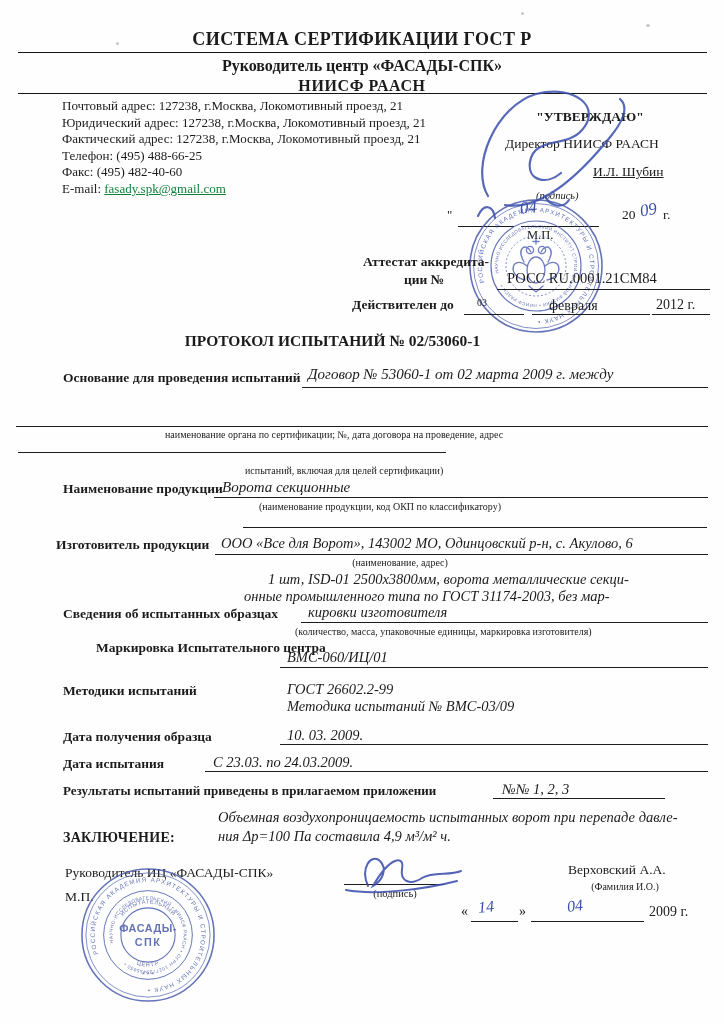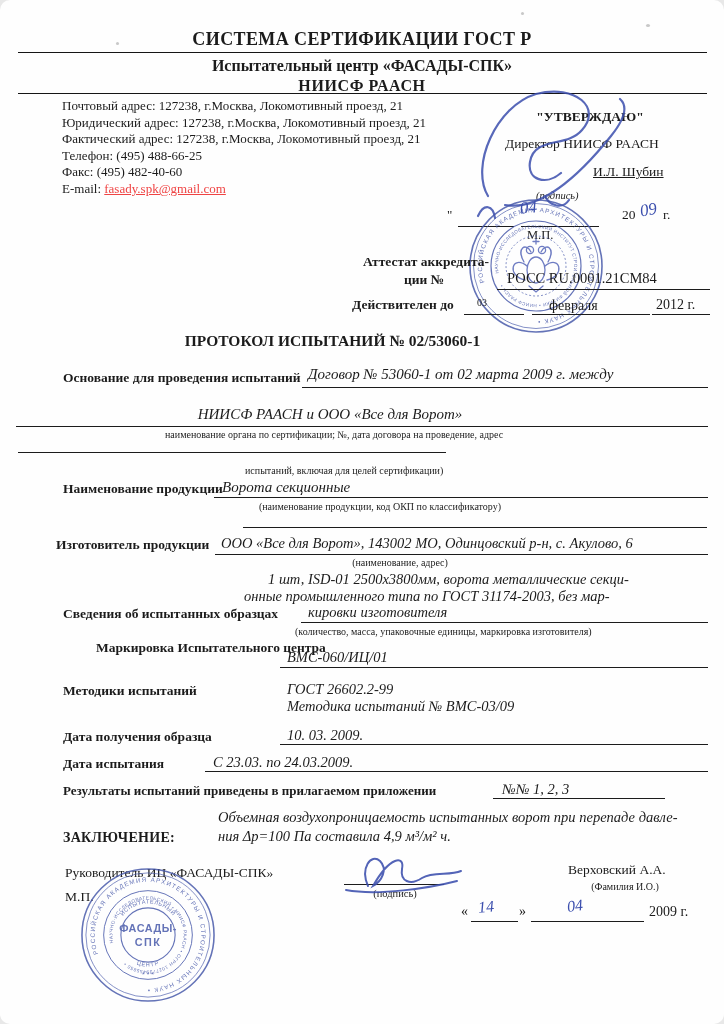--- a/index.html
+++ b/index.html
@@ -1,46 +1,46 @@
 <!DOCTYPE html>
 <html><head>
 <meta charset="utf-8">
 <style>
   html,body{margin:0;padding:0;background:#e8e8e8;}
   .page{position:relative;width:724px;height:1024px;background:#fefefe;margin:0 auto;
-        font-family:"Liberation Serif",serif;color:#1b1b1b;overflow:hidden;border-radius:10px;}
+        font-family:"Liberation Serif",serif;color:#1b1b1b;overflow:hidden;}
   .abs{position:absolute;white-space:nowrap;}
   .b{font-weight:bold;}
   .i{font-style:italic;}
   .ctr{text-align:center;}
   .lbl{font-weight:bold;font-size:13.5px;}
   .val{font-style:italic;font-size:14.5px;}
   .cap{font-size:10px;color:#222;}
   .bl{position:absolute;height:0;border-bottom:1.3px solid #1c1c1c;}
   .rule{position:absolute;height:0;border-bottom:1.7px solid #151515;}
   .hand{color:#3c4fae;font-style:italic;font-family:"Liberation Serif",serif;}
   .contacts{position:absolute;left:62px;top:98px;width:420px;font-size:13px;line-height:16.6px;}
-  .link{color:#ef4444;}
+  .link{color:#15803d;}
   .stamp{opacity:.82;}
   .stamp text{fill:#4355a8;font-family:"Liberation Sans",sans-serif;}
   .ink{stroke:#3c4fae;fill:none;stroke-linecap:round;}
   .speck{position:absolute;background:#9a9a9a;border-radius:50%;opacity:.55;}
 </style>
 </head>
 <body>
 
 <div class="page">
 
   <div class="speck" style="left:521px;top:12px;width:3px;height:3px;"></div>
   <div class="speck" style="left:646px;top:24px;width:4px;height:3px;"></div>
   <div class="speck" style="left:116px;top:42px;width:3px;height:3px;"></div>
 
   <div class="abs b ctr" style="left:0;width:724px;top:29px;font-size:18px;letter-spacing:.4px;">СИСТЕМА СЕРТИФИКАЦИИ ГОСТ Р</div>
   <div class="rule" style="left:18px;top:52px;width:689px;"></div>
-  <div class="abs b ctr" style="left:0;width:724px;top:57px;font-size:16px;">Испытательный центр «ФАСАДЫ-СПК»</div>
+  <div class="abs b ctr" style="left:0;width:724px;top:57px;font-size:16px;">Руководитель центр «ФАСАДЫ-СПК»</div>
   <div class="abs b ctr" style="left:0;width:724px;top:77px;font-size:16px;letter-spacing:.6px;">НИИСФ РААСН</div>
   <div class="rule" style="left:18px;top:93px;width:689px;"></div>
 
   <div class="contacts">
     <div>Почтовый адрес: 127238, г.Москва, Локомотивный проезд, 21</div>
     <div>Юридический адрес: 127238, г.Москва, Локомотивный проезд, 21</div>
     <div>Фактический адрес: 127238, г.Москва, Локомотивный проезд, 21</div>
     <div>Телефон: (495) 488-66-25</div>
     <div>Факс: (495) 482-40-60</div>
     <div><span>E-mail:</span>
@@ -111,21 +111,20 @@
   <div class="abs" style="left:549px;top:298px;font-size:14px;">февраля</div>
   <div class="bl" style="left:532px;top:314px;width:118px;"></div>
   <div class="abs" style="left:656px;top:297px;font-size:14px;">2012 г.</div>
   <div class="bl" style="left:652px;top:314px;width:58px;"></div>
 
   <div class="abs b ctr" style="left:0;width:665px;top:332px;font-size:15.5px;">ПРОТОКОЛ ИСПЫТАНИЙ № 02/53060-1</div>
 
   <div class="abs lbl" style="left:63px;top:370px;">Основание для проведения испытаний</div>
   <div class="abs val" style="left:308px;top:366px;font-size:15px;">Договор № 53060-1 от 02 марта 2009 г. между</div>
   <div class="bl" style="left:302px;top:387px;width:406px;"></div>
-  <div class="abs val ctr" style="left:175px;width:310px;top:406px;font-size:15px;">НИИСФ РААСН и ООО «Все для Ворот»</div>
   <div class="bl" style="left:16px;top:426px;width:692px;"></div>
   <div class="abs cap ctr" style="left:165px;width:290px;top:429px;">наименование органа по сертификации; №, дата договора на проведение, адрес</div>
   <div class="bl" style="left:18px;top:452px;width:428px;"></div>
   <div class="abs cap ctr" style="left:245px;width:195px;top:465px;">испытаний,  включая для целей сертификации)</div>
 
   <div class="abs lbl" style="left:63px;top:481px;">Наименование продукции</div>
   <div class="abs val" style="left:222px;top:479px;font-size:15px;">Ворота  секционные</div>
   <div class="bl" style="left:214px;top:497px;width:494px;"></div>
   <div class="abs cap ctr" style="left:230px;width:300px;top:501px;">(наименование продукции,  код ОКП по классификатору)</div>
 

